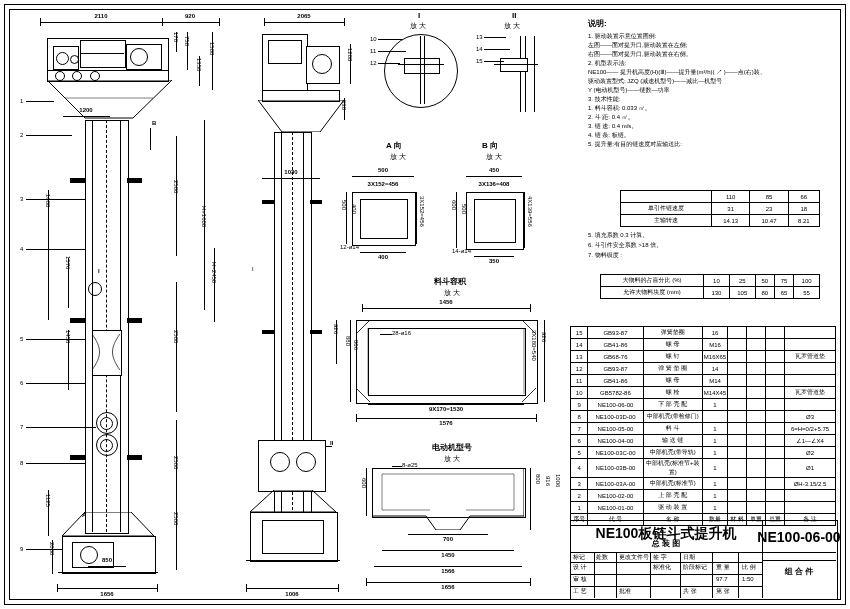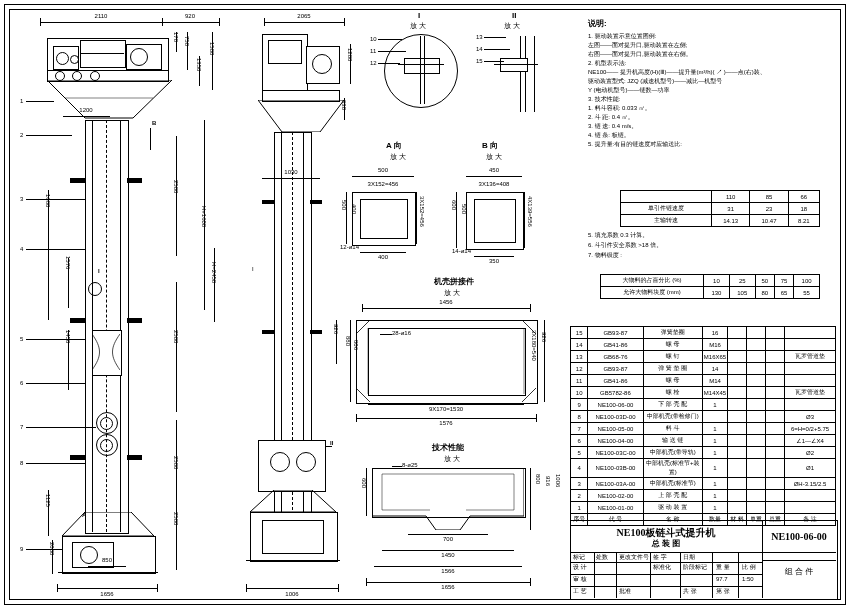--- a/index.html
+++ b/index.html
@@ -2,26 +2,26 @@
 <html><head>
 <meta charset="utf-8">
 <style>
   html,body{margin:0;padding:0;background:#fff;}
   body{width:850px;height:609px;overflow:hidden;font-family:"Liberation Sans",sans-serif;color:#000;}
   #sheet{position:relative;width:850px;height:609px;}
   .ln{position:absolute;background:#000;}
   .h{height:1px;}
   .v{width:1px;}
   .t{position:absolute;font-size:6px;line-height:7px;white-space:nowrap;}
-  .t.c{transform:translateX(-50%);}
+  .t.c{transform:translateX(-50%);font-weight:bold;}
   .t.vert{writing-mode:vertical-rl;text-orientation:mixed;}
   .t.b{font-weight:bold;}
   .t7{font-size:7px;}
   .t8{font-size:8px;}
-  .t9{font-size:10px;line-height:10px;font-family:Liberation Serif, serif;}
+  .t9{font-size:14px;line-height:10px;}
   .box{position:absolute;border:1px solid #000;}
   .boxw{position:absolute;border:1px solid #000;background:#fff;}
   .dim{position:absolute;border-top:1px solid #000;height:0;}
   .dimv{position:absolute;border-left:1px solid #000;width:0;}
   .dashv{position:absolute;border-left:1px dashed #000;width:0;}
   table.tb{position:absolute;border-collapse:collapse;font-size:6px;}
   table.tb td{border:1px solid #000;padding:0 1px;text-align:center;height:11px;}
   .outer{position:absolute;left:4px;top:4px;width:840px;height:599px;border:1px solid #000;}
   .inner{position:absolute;left:9px;top:9px;width:830px;height:589px;border:1px solid #000;}
   .circ{position:absolute;border:1px solid #000;border-radius:50%;}
@@ -289,21 +289,21 @@
     <div class="t vert" style="left:460px;top:204px;">500</div>
     <div class="t vert" style="left:526px;top:196px;">4X139=556</div>
     <div class="dimv" style="left:456px;top:192px;height:56px;"></div>
     <div class="dimv" style="left:524px;top:192px;height:56px;"></div>
     <div class="t" style="left:452px;top:248px;">14-ø14</div>
     <div class="dim" style="left:474px;top:256px;width:40px;"></div>
     <div class="t c" style="left:494px;top:258px;">350</div>
   </div>
 
   <div>
-    <div class="t b t8" style="left:434px;top:278px;">机壳拼接件</div>
+    <div class="t b t8" style="left:434px;top:278px;">料斗容积</div>
     <div class="t t7" style="left:444px;top:289px;">放 大</div>
     <div class="dim" style="left:362px;top:308px;width:168px;"></div>
     <div class="dimv" style="left:362px;top:304px;height:8px;"></div>
     <div class="dimv" style="left:530px;top:304px;height:8px;"></div>
     <div class="t c" style="left:446px;top:299px;">1456</div>
 
     <div class="boxw" style="left:356px;top:320px;width:180px;height:82px;"></div>
     <div class="boxw" style="left:368px;top:328px;width:156px;height:66px;"></div>
     <svg style="position:absolute;left:356px;top:320px;width:180px;height:82px;">
       <line x1="0" y1="14" x2="14" y2="0" stroke="#000" stroke-width="0.8"></line>
@@ -325,21 +325,21 @@
 
     <div class="dim" style="left:368px;top:404px;width:156px;"></div>
     <div class="t c" style="left:446px;top:406px;">9X170=1530</div>
     <div class="dim" style="left:356px;top:418px;width:180px;"></div>
     <div class="dimv" style="left:356px;top:414px;height:8px;"></div>
     <div class="dimv" style="left:536px;top:414px;height:8px;"></div>
     <div class="t c" style="left:446px;top:420px;">1576</div>
   </div>
 
   <div>
-    <div class="t b t8" style="left:432px;top:444px;">技术性能</div>
+    <div class="t b t8" style="left:432px;top:444px;">电动机型号</div>
     <div class="t t7" style="left:444px;top:455px;">放 大</div>
 
     <div class="boxw" style="left:372px;top:468px;width:152px;height:48px;"></div>
     <svg style="position:absolute;left:372px;top:468px;width:152px;height:62px;">
       <polygon points="0,0 152,0 152,48 98,48 88,62 64,62 54,48 0,48" fill="none" stroke="#000" stroke-width="1"></polygon>
       <line x1="10" y1="6" x2="142" y2="6" stroke="#000" stroke-width="0.5"></line>
       <line x1="10" y1="6" x2="10" y2="42" stroke="#000" stroke-width="0.5"></line>
       <line x1="142" y1="6" x2="142" y2="42" stroke="#000" stroke-width="0.5"></line>
       <line x1="10" y1="42" x2="58" y2="42" stroke="#000" stroke-width="0.5"></line>
       <line x1="94" y1="42" x2="142" y2="42" stroke="#000" stroke-width="0.5"></line>

